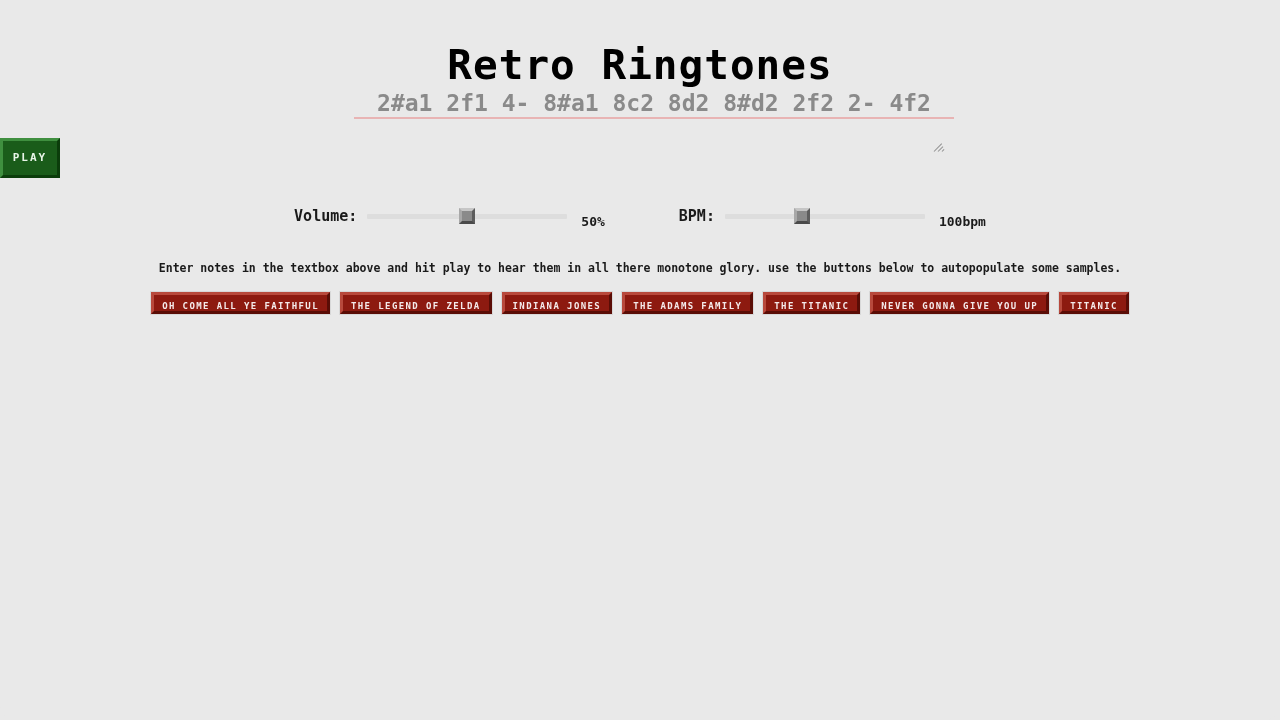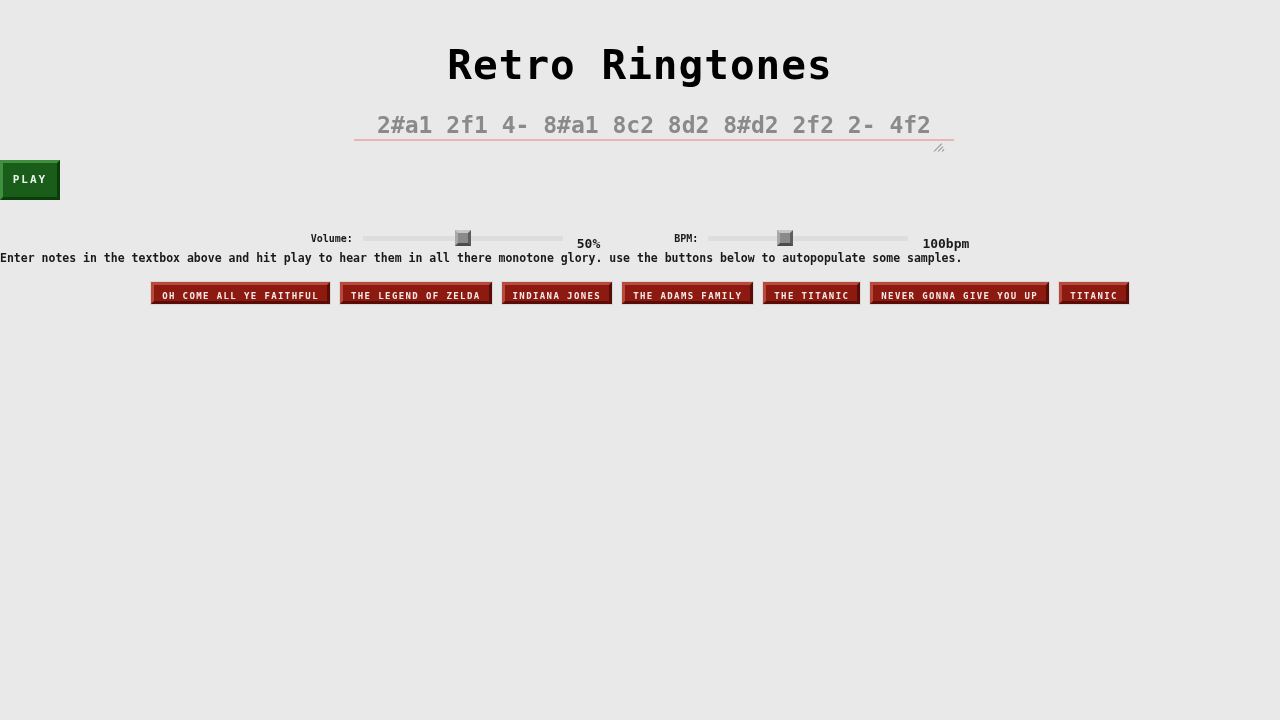--- a/index.html
+++ b/index.html
@@ -29,21 +29,20 @@
     letter-spacing: 1px;
     color: #000000;
     margin: 0;
     padding-top: 41px;
     line-height: 48px;
     -webkit-font-smoothing: none;
   }
 
   
   .input-row {
-    margin-top: 22px;
     display: flex;
     justify-content: center;
     padding-left: 28px;
   }
   .note-input {
     width: 600px;
     height: 30px;
     box-sizing: border-box;
     background: transparent;
     border: none;
@@ -117,21 +116,21 @@
   }
   .slider-group {
     display: flex;
     align-items: center;
   }
   .slider-gap { width: 74px; }
 
   .slider-label {
     font-family: "DejaVu Sans Mono", "Liberation Mono", monospace;
     font-weight: bold;
-    font-size: 10px;
+    font-size: 15px;
     color: #1a1a1a;
     white-space: nowrap;
   }
   .slider-wrap {
     position: relative;
     width: 200px;
     height: 20px;
     margin: 0 10px;
   }
   .slider-track {
@@ -161,20 +160,22 @@
     font-weight: bold;
     font-size: 13px;
     color: #1a1a1a;
     white-space: nowrap;
     margin-left: 4px;
     margin-top: 11px;
   }
 
   
   .description {
+    margin-top: 32px;
+    text-align: center;
     font-family: "DejaVu Sans Mono", "Liberation Mono", monospace;
     font-weight: bold;
     font-size: 11.5px;
     color: #1a1a1a;
     letter-spacing: 0px;
   }
 
   
   .samples {
     margin-top: 17px;

